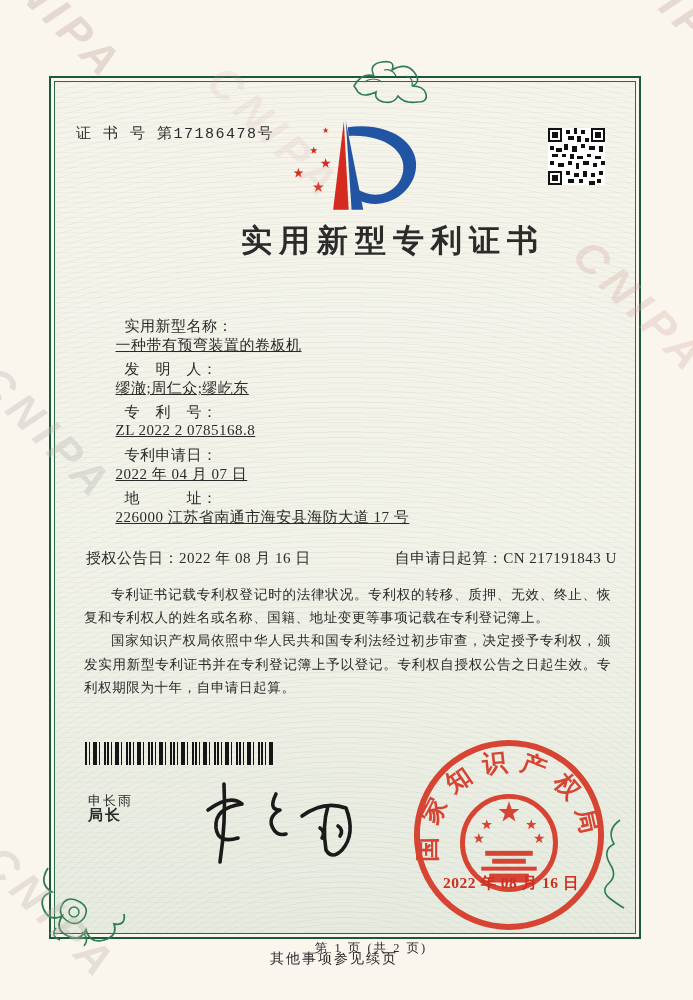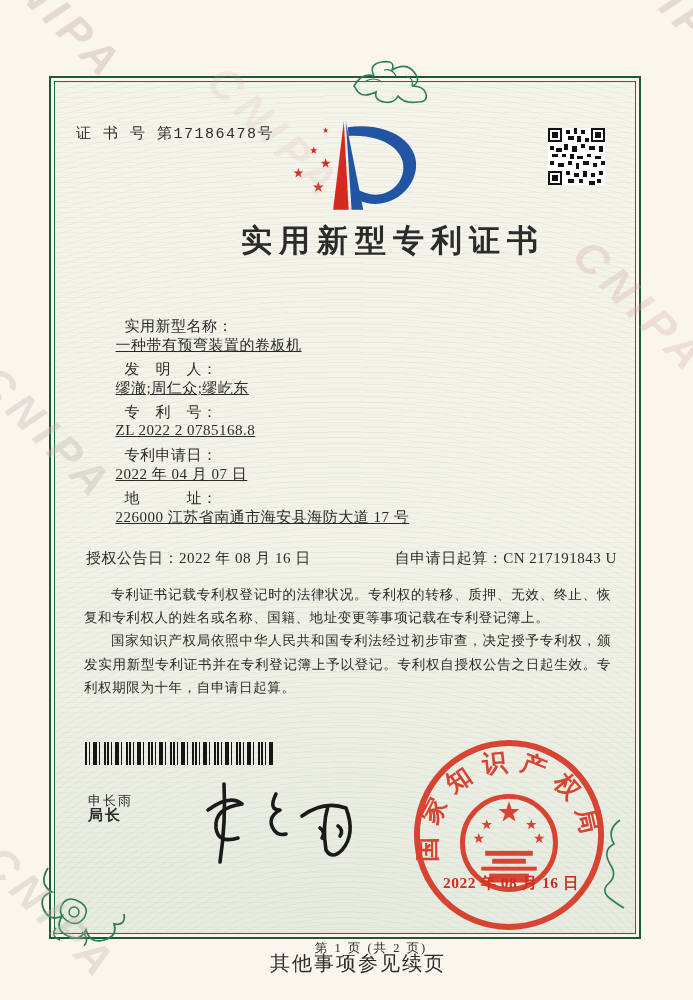--- a/index.html
+++ b/index.html
@@ -61,21 +61,21 @@
   .sig-hand{position:absolute;left:190px;top:776px;width:178px;height:92px;z-index:3;}
   .seal{position:absolute;left:410px;top:736px;width:198px;height:198px;z-index:5;opacity:0.93;}
   .seal-date{
     position:absolute;left:405px;top:873px;width:212px;text-align:center;z-index:6;
     color:#cf2f20;font-size:15.5px;font-weight:bold;letter-spacing:0.5px;white-space:pre;
   }
   .page-num{
     position:absolute;left:49px;top:940px;width:644px;text-align:center;
     font-size:12.5px;letter-spacing:2px;z-index:3;
   }
-  .footer-note{position:absolute;left:270px;top:950px;font-size:20px;letter-spacing:2px;z-index:3;}
+  .footer-note{position:absolute;left:270px;top:950px;font-size:14px;letter-spacing:2px;z-index:3;}
 </style>
 </head>
 <body>
 
 <div class="page">
 
   <div class="wm" style="left:-28px;top:-12px;color:rgba(198,172,158,0.40);">CNIPA</div>
   <div class="wm" style="left:588px;top:-22px;color:rgba(198,172,158,0.38);">CNIPA</div>
   <div class="wm" style="left:556px;top:282px;color:rgba(212,168,158,0.30);">CNIPA</div>
   <div class="wm" style="left:-38px;top:408px;color:rgba(180,178,172,0.34);">CNIPA</div>

